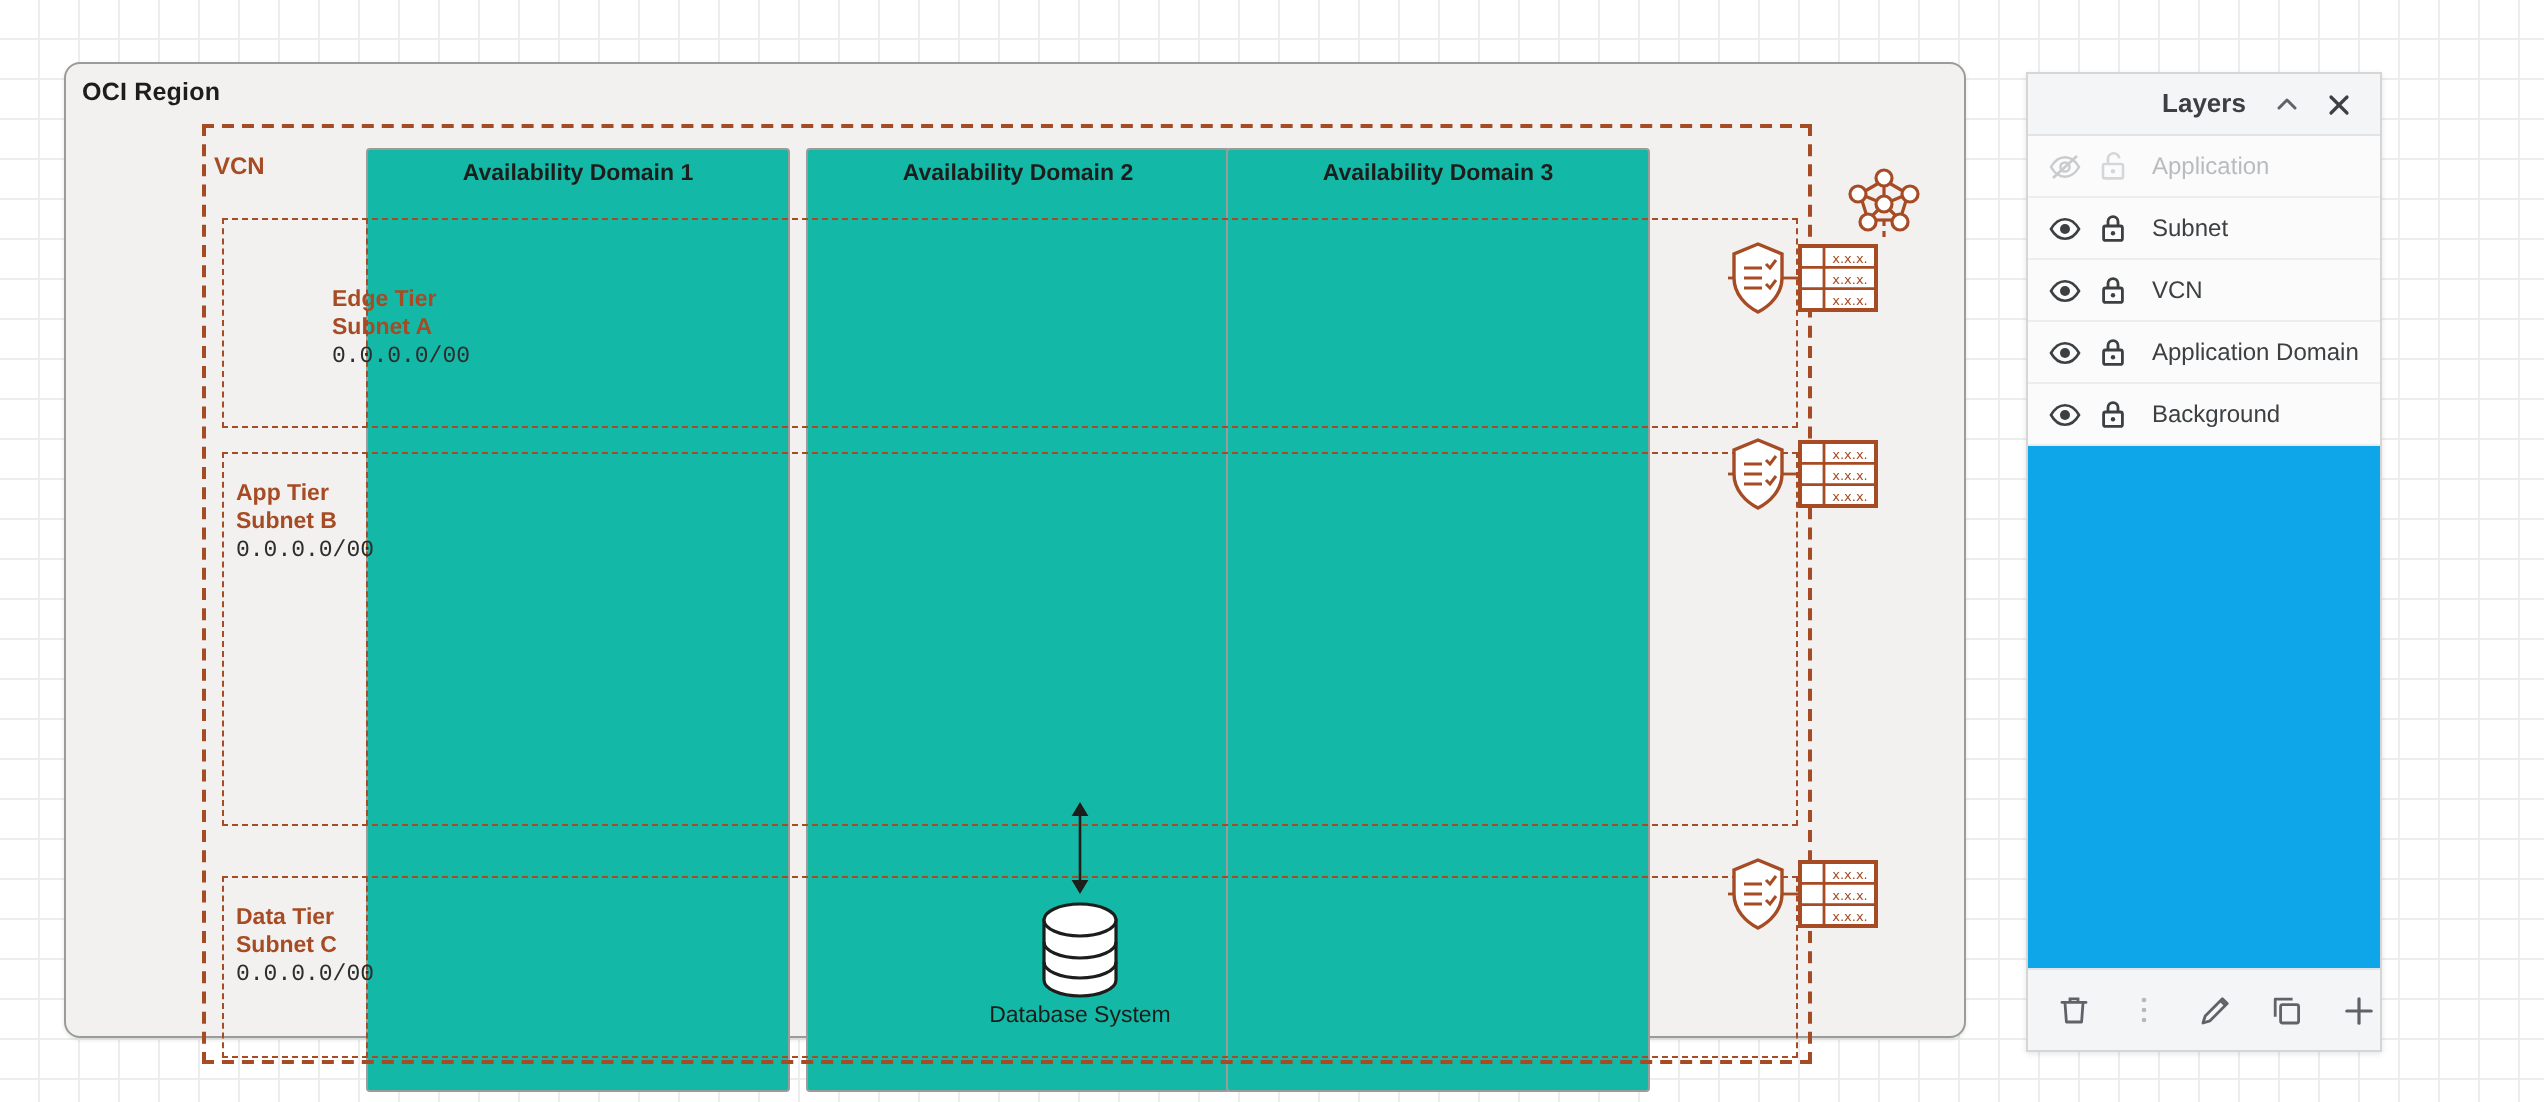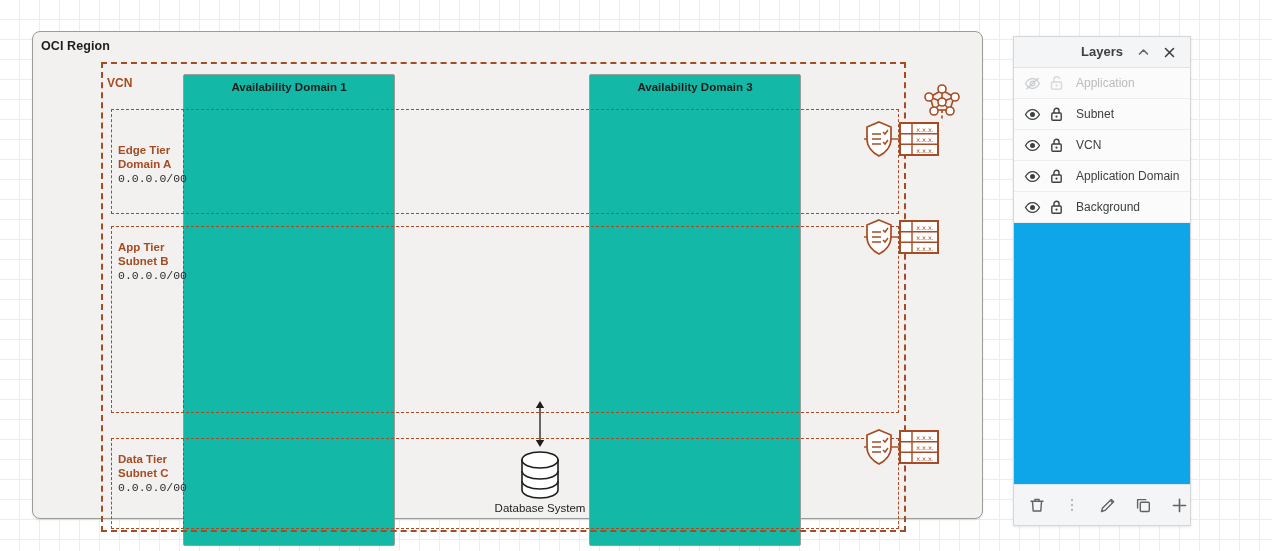--- a/index.html
+++ b/index.html
@@ -54,21 +54,21 @@
     top: 42px;
     width: 212px;
     height: 472px;
     background: #14b8a6;
     border: 1px solid #9b9b97;
     box-sizing: border-box;
     border-radius: 2px;
   }
   #ad1 { left: 150px; }
   #ad2 { left: 370px; }
-  #ad3 { left: 556px; }
+  #ad3 { left: 580px; }
   .ad-title {
     position: absolute;
     top: 6px; left: 0; right: 0;
     text-align: center;
     font-size: 11.5px;
     font-weight: bold;
     color: #1d1d1b;
   }
 
   
@@ -114,21 +114,21 @@
     white-space: nowrap;
   }
   .subnet-label .cidr {
     display: block;
     margin-top: 1px;
     font-size: 11.5px;
     color: #2d2d2d;
     white-space: nowrap;
     font-family: Liberation Mono, monospace;
   }
-  #label-a { top: 112px; }
+  #label-a { top: 112px; margin-left: 48px; }
   #label-b { top: 209px; }
   #label-c { top: 421px; }
 
   
   .subnet-divider {
     position: absolute;
     left: 78px;
     width: 1px;
     border-left: 1.4px dashed #a64b23;
   }
@@ -247,38 +247,41 @@
 <body>
 
 <div id="canvas">
 
   <div id="region-card">
     <div id="region-title">OCI Region</div>
 
     <div class="ad-col" id="ad1">
       <div class="ad-title">Availability Domain 1</div>
     </div>
+    <div class="ad-col" id="ad2">
+      <div class="ad-title">Availability Domain 2</div>
+    </div>
     <div class="ad-col" id="ad3">
       <div class="ad-title">Availability Domain 3</div>
     </div>
 
     <div id="vcn-box"></div>
     <div id="vcn-label">VCN</div>
 
     <div class="subnet" id="subnet-a"></div>
     <div class="subnet" id="subnet-b"></div>
     <div class="subnet" id="subnet-c"></div>
 
     <div class="subnet-divider" style="top:77px;height:105px;left:150px;"></div>
     <div class="subnet-divider" style="top:194px;height:187px;left:150px;"></div>
     <div class="subnet-divider" style="top:406px;height:91px;left:150px;"></div>
 
     <div class="subnet-label" id="label-a">
       <span class="t1">Edge Tier</span>
-      <span class="t2">Domain A</span>
+      <span class="t2">Subnet A</span>
       <span class="cidr">0.0.0.0/00</span>
     </div>
     <div class="subnet-label" id="label-b">
       <span class="t1">App Tier</span>
       <span class="t2">Subnet B</span>
       <span class="cidr">0.0.0.0/00</span>
     </div>
     <div class="subnet-label" id="label-c">
       <span class="t1">Data Tier</span>
       <span class="t2">Subnet C</span>

